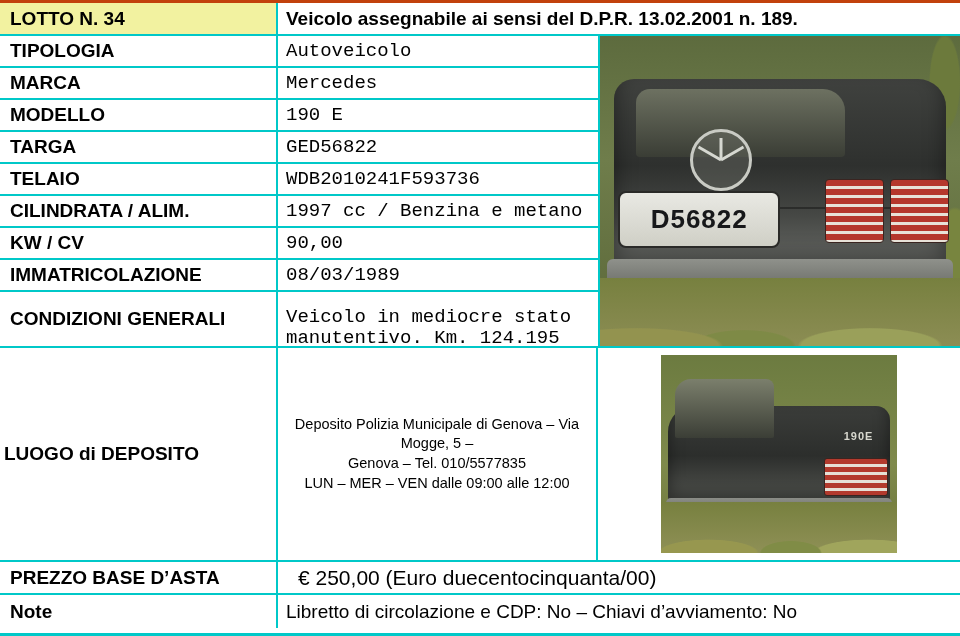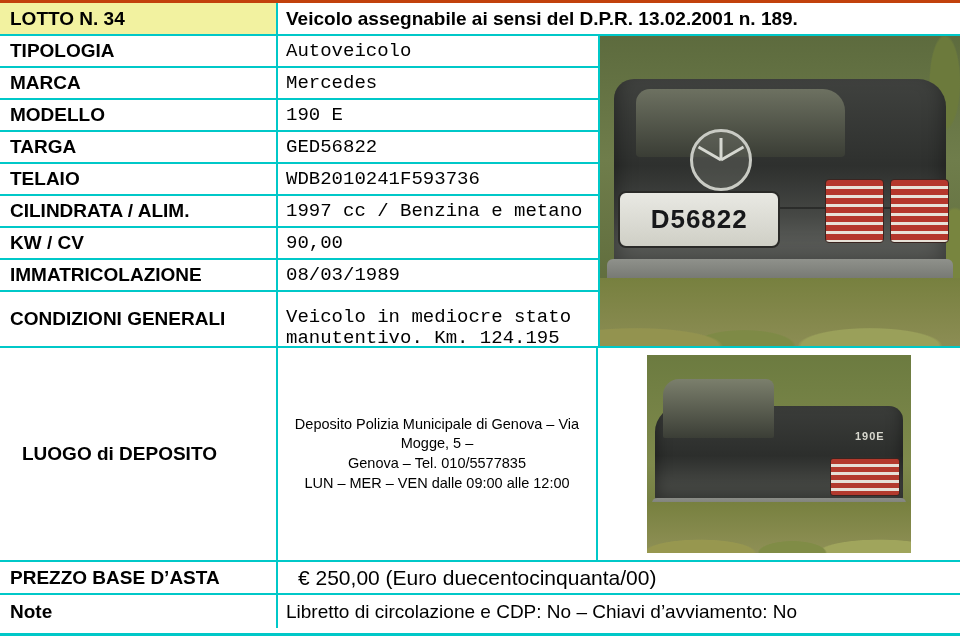--- a/index.html
+++ b/index.html
@@ -97,21 +97,21 @@
     display: flex;
     align-items: stretch;
     height: 214px;
     border-bottom: 2px solid #00c8c8;
     box-sizing: border-box;
   }
   .dep-label {
     width: 278px;
     min-width: 278px;
     box-sizing: border-box;
-    padding-left: 22px;
+    padding-left: 4px;
     font-weight: bold;
     font-size: 19px;
     display: flex;
     align-items: center;
     border-right: 2px solid #00c8c8;
   }
   .dep-text {
     width: 320px;
     min-width: 320px;
     box-sizing: border-box;
@@ -251,21 +251,21 @@
     right: 0; top: 0;
     width: 28%; height: 100%;
     background:
       radial-gradient(ellipse at 85% 15%, #6c7a3c 0 12%, transparent 13%),
       radial-gradient(ellipse at 70% 45%, #5d6b33 0 10%, transparent 11%),
       radial-gradient(ellipse at 95% 70%, #78853f 0 14%, transparent 15%);
   }
 
   
   .photo.p2 {
-    width: 264px;
+    width: 236px;
     height: 198px;
     background: linear-gradient(180deg, #6c7b40 0%, #7f8a4c 55%, #6a7338 100%);
     position: relative;
   }
   .p2 .car2 {
     position: absolute;
     left: 3%;
     top: 26%;
     width: 94%;
     height: 50%;

